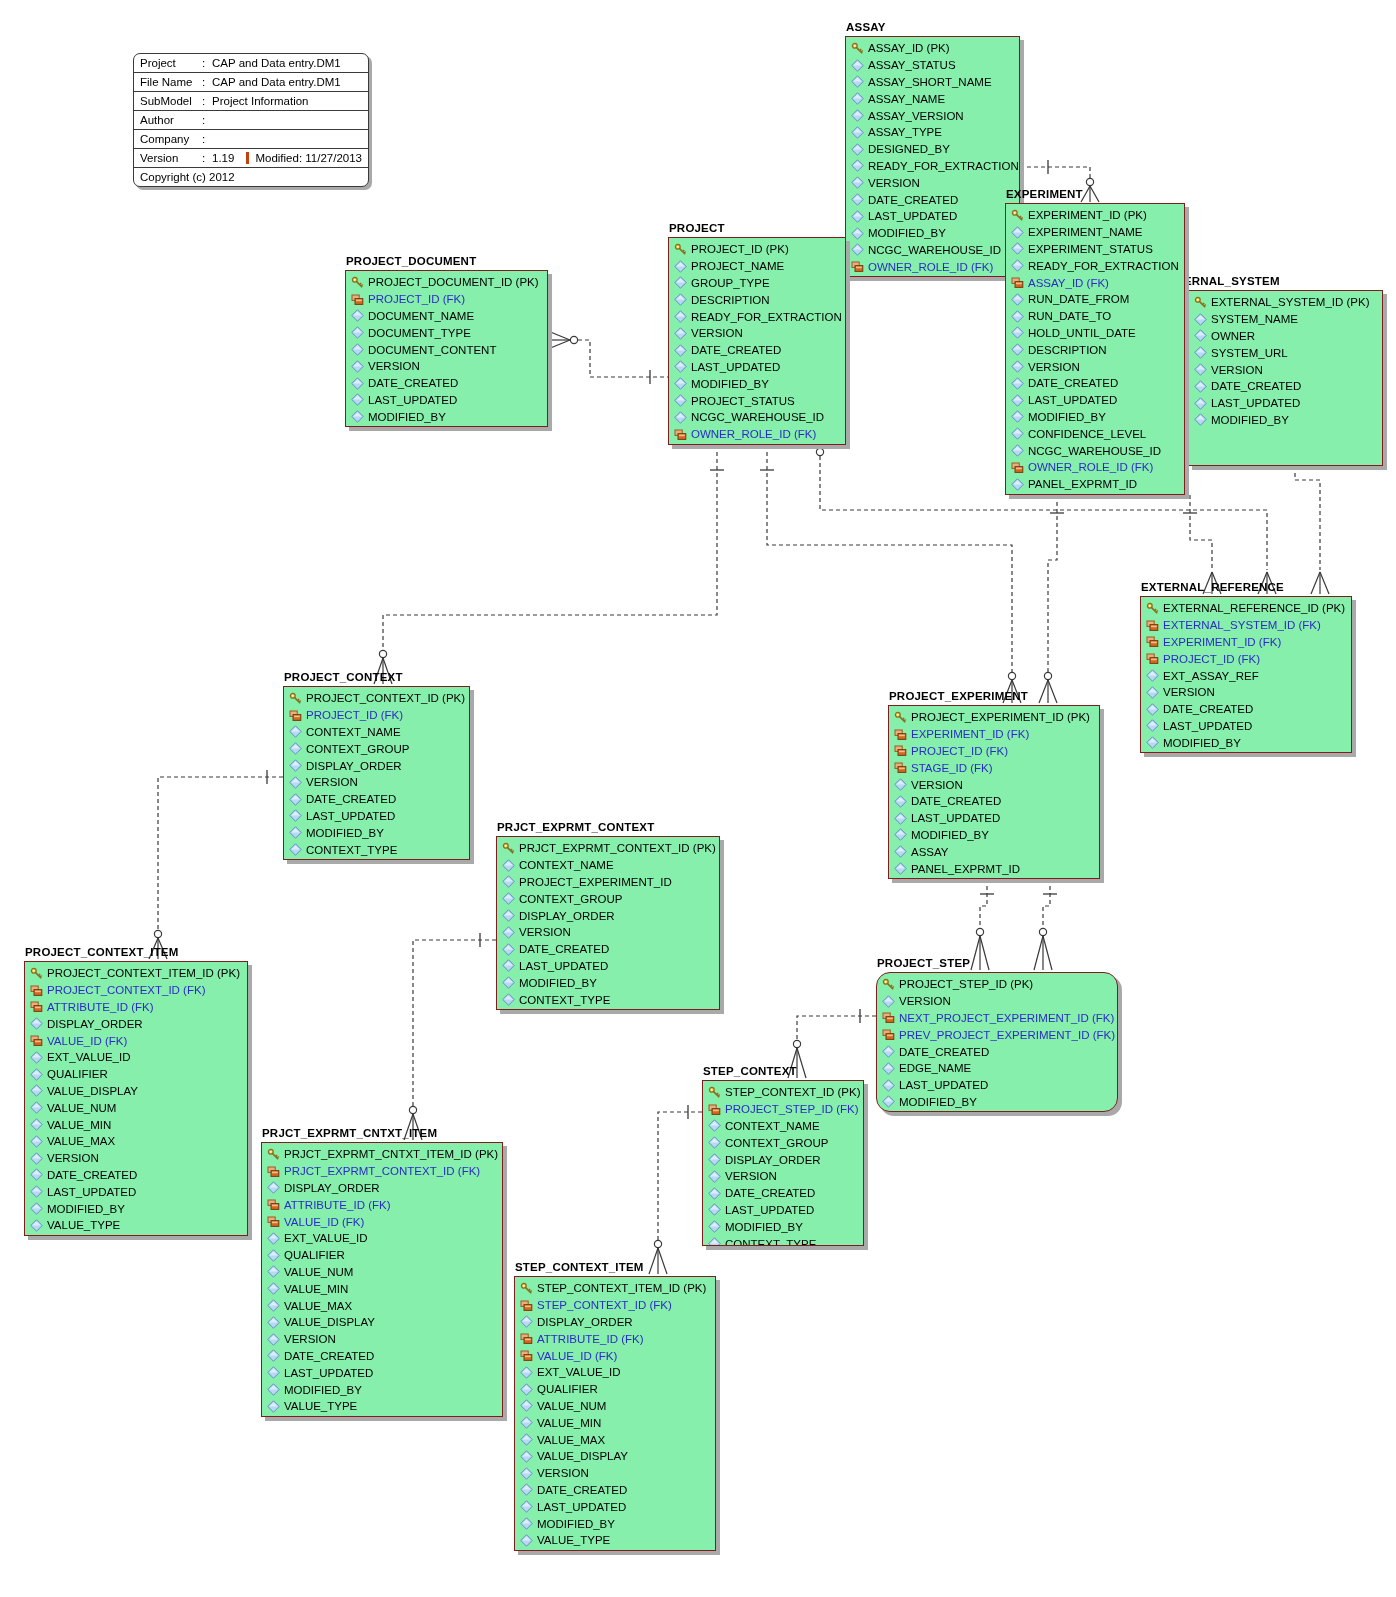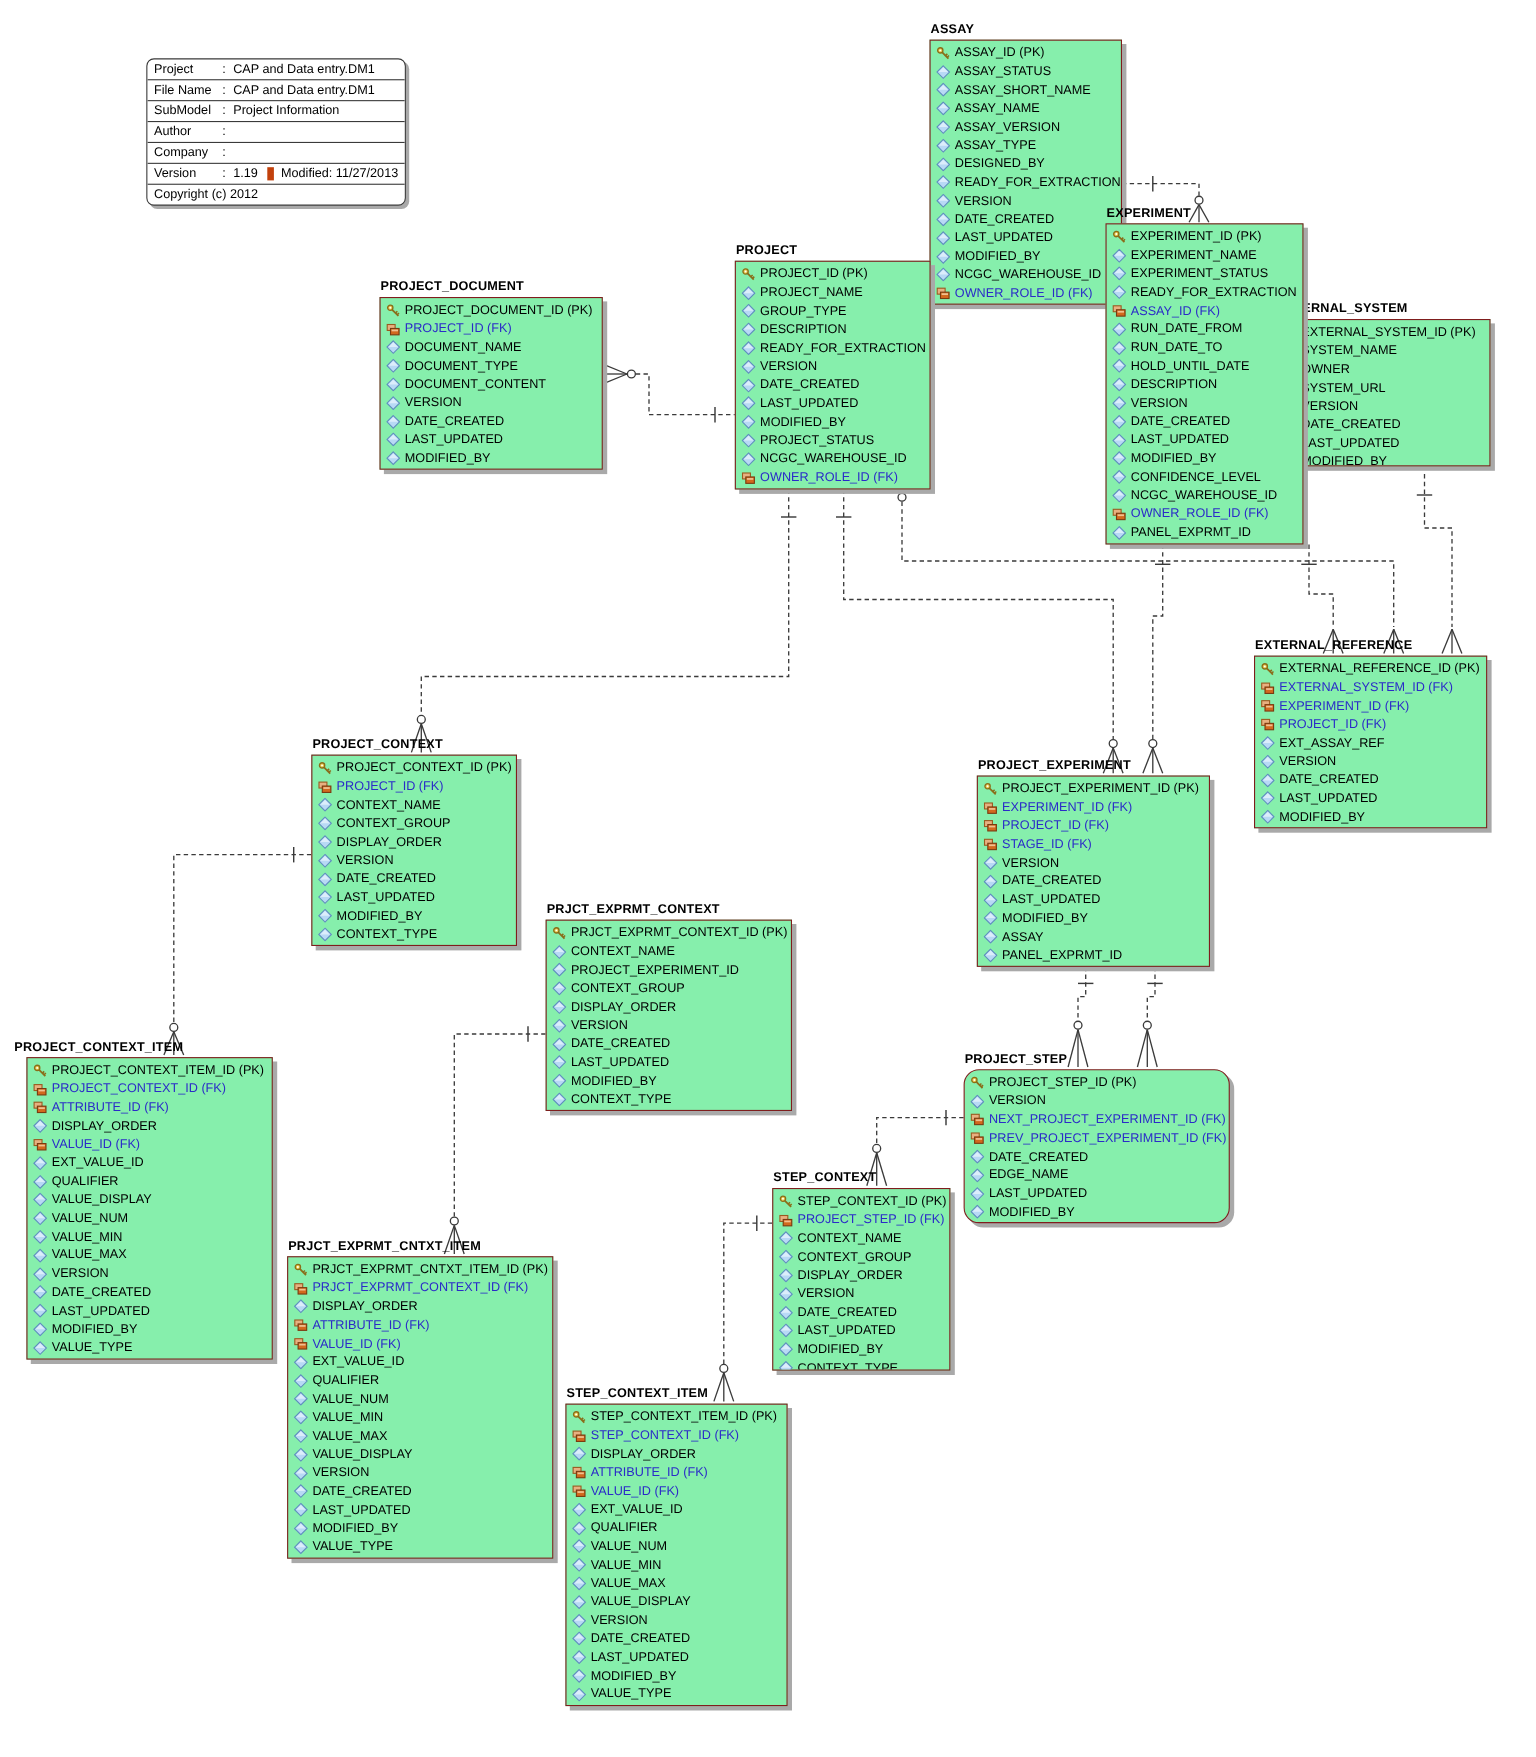--- a/index.html
+++ b/index.html
@@ -18,21 +18,21 @@
   .icon{width:13px;height:13px;margin-right:4px;flex:0 0 13px;}
   .infobox{position:absolute;left:133px;top:53px;width:234px;background:#fff;
            border:1px solid #3a3a3a;border-radius:7px;box-shadow:3px 3px 0 #a9a9a9;
            font-size:11.5px;color:#000;overflow:hidden;z-index:2;}
   .inforow{display:flex;align-items:center;height:18px;border-bottom:1px solid #3a3a3a;
            padding:0 6px;}
   .inforow:last-child{border-bottom:none;}
   .inforow .lbl{width:62px;flex:0 0 62px;}
   .inforow .sep{width:10px;flex:0 0 10px;}
   .inforow .val{flex:1;white-space:nowrap;}
-  .inforow .extra{border-left:6px solid #c2410c;margin-left:2px;padding-left:6px;
+  .inforow .extra{border-left:3px solid #c2410c;margin-left:2px;padding-left:6px;
            white-space:nowrap;}
   .inforow.single span{white-space:nowrap;}
 </style>
 </head>
 <body>
 
 <div id="canvas">
   <svg id="rels" class="rels" width="1396" height="1597">
       <g>
         <path d="M1020 167 L1090 167 L1090 178" fill="none" stroke="#3a3a3a" stroke-width="1.2" stroke-dasharray="4 3"></path>
@@ -244,21 +244,21 @@
         <div class="field fk">
           <span class="icon"><svg viewBox="0 0 13 13" width="13" height="13">
               <rect x="1" y="2" width="7.2" height="5.4" fill="#e8b080" stroke="#9a5a20" stroke-width="1"></rect>
               <rect x="4" y="5.6" width="7.8" height="5.8" fill="#d2691e" stroke="#7a3a10" stroke-width="1"></rect>
               <rect x="5" y="6.6" width="5.8" height="1.6" fill="#f0c090"></rect>
             </svg></span>
           <span>OWNER_ROLE_ID (FK)</span>
         </div>
       </div>
       <div class="entity-title" style="left: 1161px; top: 275px; z-index: 2;">EXTERNAL_SYSTEM</div>
-      <div class="entity" style="left: 1160px; top: 290px; width: 195px; height: 134px; z-index: 2;">
+      <div class="entity" style="left: 1188px; top: 290px; width: 195px; height: 176px; z-index: 2;">
         <div class="field">
           <span class="icon"><svg viewBox="0 0 13 13" width="13" height="13">
               <circle cx="3.8" cy="3.8" r="2.4" fill="#e7c84a" stroke="#8a6d1a" stroke-width="1.2"></circle>
               <circle cx="3.8" cy="3.8" r="0.9" fill="#fff"></circle>
               <line x1="5.6" y1="5.6" x2="11.2" y2="11.2" stroke="#8a6d1a" stroke-width="1.6"></line>
               <line x1="8.6" y1="8.6" x2="10.2" y2="7" stroke="#8a6d1a" stroke-width="1.4"></line>
               <line x1="10.1" y1="10.1" x2="11.7" y2="8.5" stroke="#8a6d1a" stroke-width="1.4"></line>
             </svg></span>
           <span>EXTERNAL_SYSTEM_ID (PK)</span>
         </div>
@@ -897,21 +897,21 @@
           <span>MODIFIED_BY</span>
         </div>
         <div class="field">
           <span class="icon"><svg viewBox="0 0 13 13" width="13" height="13">
               <polygon points="6.5,0.8 12.2,6.5 6.5,12.2 0.8,6.5" fill="#b8d9f5" stroke="#5f8fbe" stroke-width="1"></polygon>
               <polygon points="6.5,2.2 10.8,6.5 6.5,6.5 2.2,6.5" fill="#dcedfb"></polygon>
             </svg></span>
           <span>CONTEXT_TYPE</span>
         </div>
       </div>
-      <div class="entity-title" style="left: 13px; top: 946px; z-index: 2;">PROJECT_CONTEXT_ITEM</div>
+      <div class="entity-title" style="left: 25px; top: 946px; z-index: 2;">PROJECT_CONTEXT_ITEM</div>
       <div class="entity" style="left: 24px; top: 961px; width: 224px; height: 274.8px; z-index: 2;">
         <div class="field">
           <span class="icon"><svg viewBox="0 0 13 13" width="13" height="13">
               <circle cx="3.8" cy="3.8" r="2.4" fill="#e7c84a" stroke="#8a6d1a" stroke-width="1.2"></circle>
               <circle cx="3.8" cy="3.8" r="0.9" fill="#fff"></circle>
               <line x1="5.6" y1="5.6" x2="11.2" y2="11.2" stroke="#8a6d1a" stroke-width="1.6"></line>
               <line x1="8.6" y1="8.6" x2="10.2" y2="7" stroke="#8a6d1a" stroke-width="1.4"></line>
               <line x1="10.1" y1="10.1" x2="11.7" y2="8.5" stroke="#8a6d1a" stroke-width="1.4"></line>
             </svg></span>
           <span>PROJECT_CONTEXT_ITEM_ID (PK)</span>

